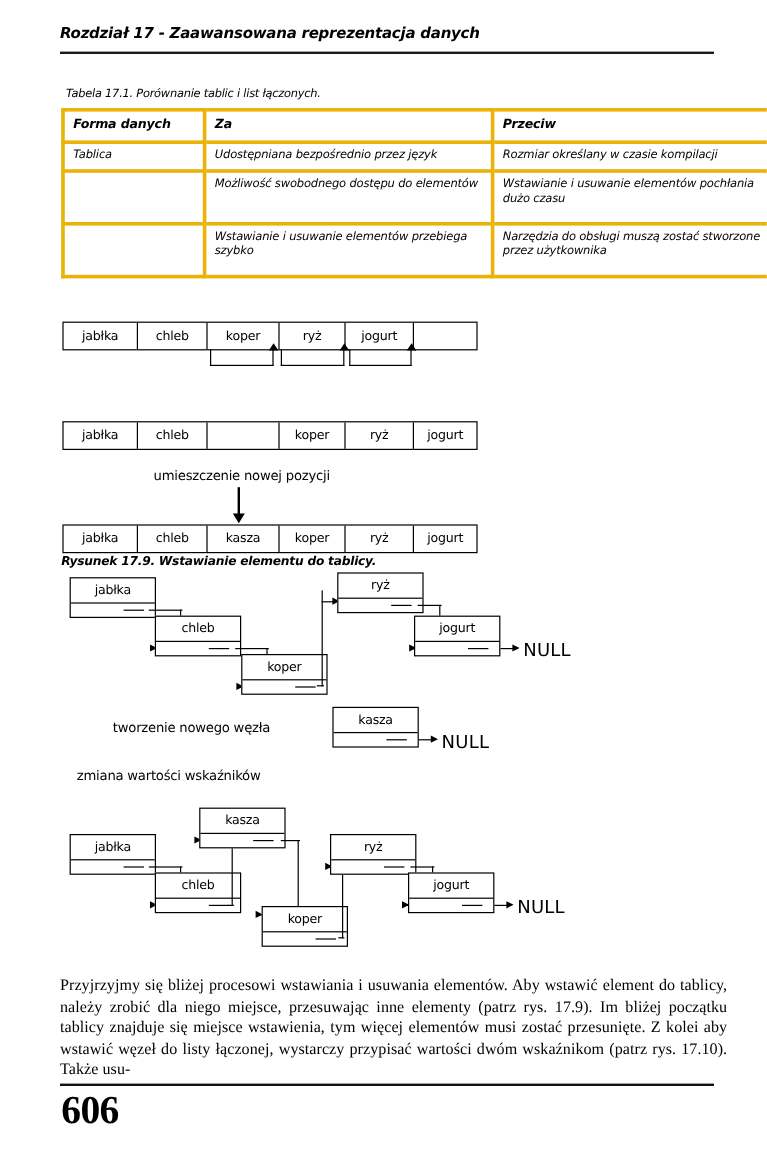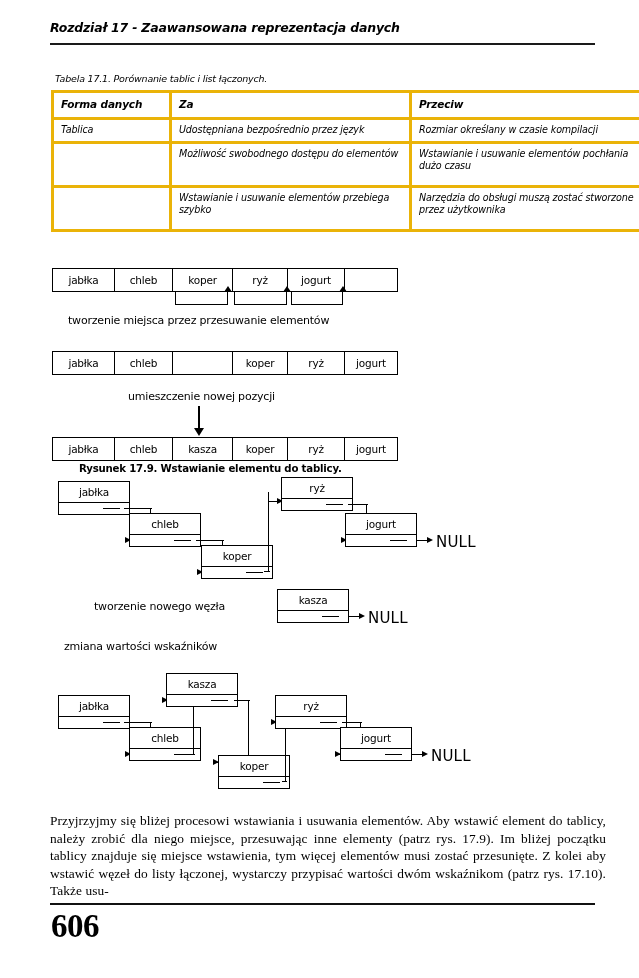--- a/index.html
+++ b/index.html
@@ -105,25 +105,25 @@
     position: absolute;
     font-family: "DejaVu Sans", sans-serif;
     font-size: 11px;
     letter-spacing: -0.2px;
     white-space: nowrap;
   }
 
   .fig-caption {
     position: absolute;
     font-family: "DejaVu Sans", sans-serif;
+    font-style: italic;
     font-weight: bold;
     font-size: 10.2px;
     letter-spacing: -0.2px;
     white-space: nowrap;
-    margin-left: 28px;
   }
 
   
   .ushift {
     position: absolute;
     border-left: 1.5px solid #000;
     border-bottom: 1.5px solid #000;
     border-right: 1.5px solid #000;
     box-sizing: border-box;
   }
@@ -278,21 +278,20 @@
 
   <div class="ushift" style="left:175px; top:291px; width:53px; height:14px;"></div>
   <div class="uarrow-head" style="left:224px; top:286px;"></div>
 
   <div class="ushift" style="left:234px; top:291px; width:53px; height:14px;"></div>
   <div class="uarrow-head" style="left:283px; top:286px;"></div>
 
   <div class="ushift" style="left:291px; top:291px; width:52px; height:14px;"></div>
   <div class="uarrow-head" style="left:339px; top:286px;"></div>
 
-  <div class="diag-label" style="left:68px; top:314px;">tworzenie miejsca przez przesuwanie elementów</div>
 
   <div class="arr" style="left:52px; top:351px; width:344px;">
     <div class="cell" style="width:62px">jabłka</div>
     <div class="cell" style="width:58px">chleb</div>
     <div class="cell" style="width:60px"></div>
     <div class="cell" style="width:55px">koper</div>
     <div class="cell" style="width:57px">ryż</div>
     <div class="cell" style="width:52px">jogurt</div>
   </div>
 

